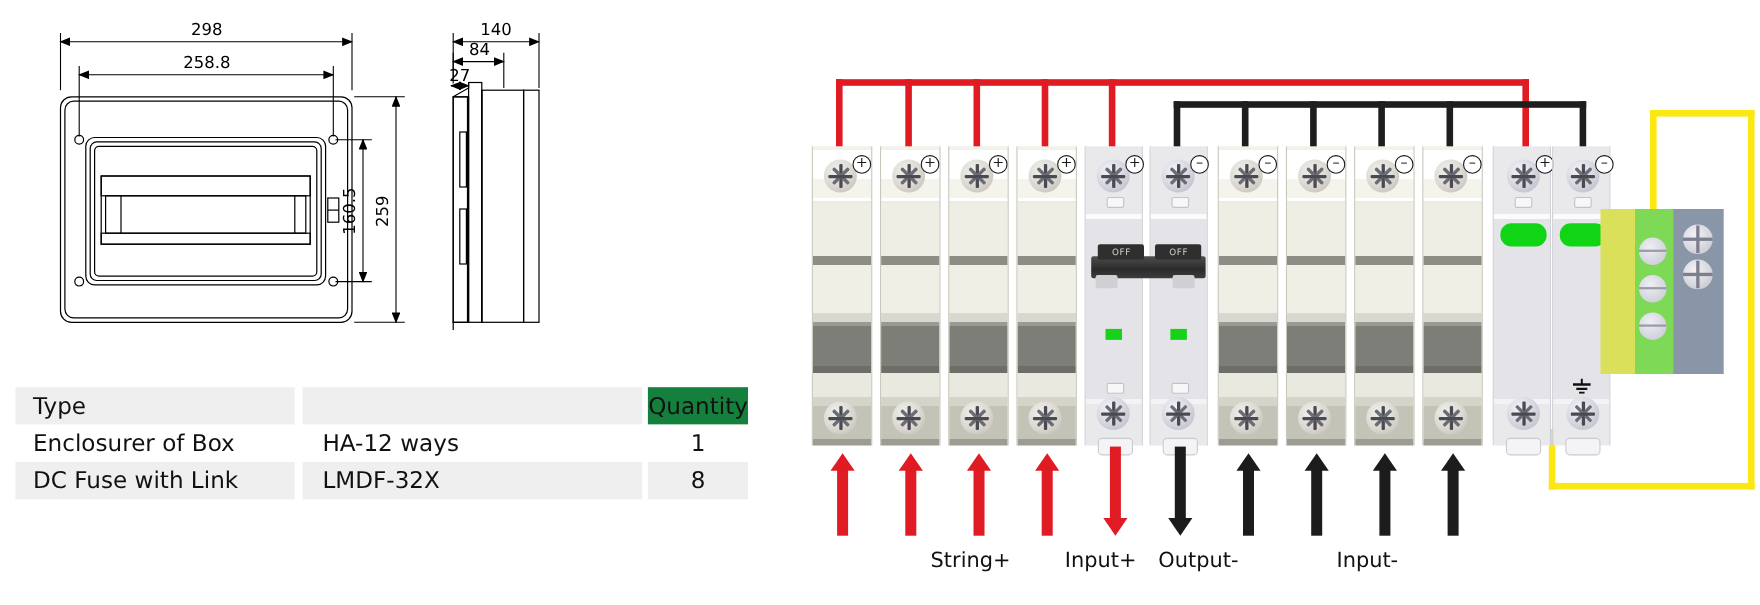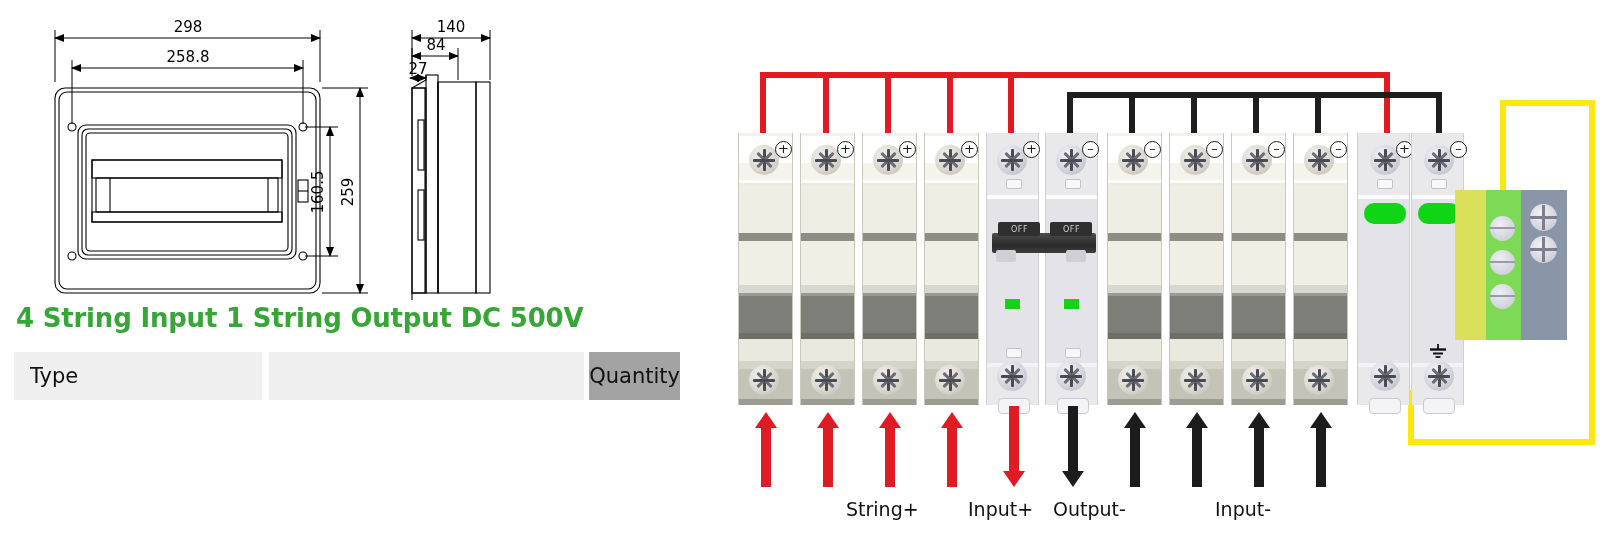--- a/index.html
+++ b/index.html
@@ -34,30 +34,30 @@
   #spec-table {
     position: absolute;
     left: 14px; top: 352px;
     width: 666px;
     border-collapse: collapse;
     font-size: 21px;
     color: #111111;
   }
   #spec-table td {
     padding: 0;
-    height: 48px;
+    height: 34px;
     vertical-align: middle;
     white-space: nowrap;
     margin-left: 16px;
   }
   #spec-table tr.row-shade td { background: #efefef; }
   #spec-table tr.row-plain td { background: #ffffff; }
   #spec-table tr.head-row td.c-type  { background: #efefef; }
   #spec-table tr.head-row td.c-model { background: #efefef; }
-  #spec-table tr.head-row td.c-qty   { background: #a3a3a3; }
+  #spec-table tr.head-row td.c-qty   { background: #15803d; }
   td.c-type  { width: 248px; padding-left: 16px !important; }
   td.c-sep   { width: 8px; background: #ffffff !important; }
   td.c-model { width: 322px; padding-left: 18px !important; }
   td.c-sep2  { width: 6px; background: #ffffff !important; }
   td.c-qty   { width: 82px; text-align: center; }
 
   
   #assembly {
     position: absolute;
     left: 720px; top: 0;
@@ -316,30 +316,43 @@
       <text x="188" y="32">298</text>
       <text x="188" y="62">258.8</text>
       <text x="323" y="192" transform="rotate(-90 323 192)">160.5</text>
       <text x="353" y="192" transform="rotate(-90 353 192)">259</text>
       <text x="451" y="32">140</text>
       <text x="436" y="50">84</text>
       <text x="418" y="74">27</text>
     </g>
   </svg>
 
-  <div id="spec-heading">4 String Input 1 String Output DC 500V</div>
 
   <table id="spec-table">
     <tbody>
       <tr class="head-row">
         <td class="c-type">Type</td>
         <td class="c-sep"></td>
         <td class="c-model"></td>
         <td class="c-sep2"></td>
         <td class="c-qty">Quantity</td>
+      </tr>
+      <tr class="row-plain">
+        <td class="c-type">Enclosurer of Box</td>
+        <td class="c-sep"></td>
+        <td class="c-model">HA-12 ways</td>
+        <td class="c-sep2"></td>
+        <td class="c-qty">1</td>
+      </tr>
+      <tr class="row-shade">
+        <td class="c-type">DC Fuse with Link</td>
+        <td class="c-sep"></td>
+        <td class="c-model">LMDF-32X</td>
+        <td class="c-sep2"></td>
+        <td class="c-qty">8</td>
       </tr>
     </tbody>
   </table>
 </div>
 
 <div id="assembly">
 
   <div class="wire wire-red" style="left:40px; top:72px; width:630px; height:6px;"></div>
 
   <div class="wire wire-red" style="left:40px; top:72px; width:6px; height:62px;"></div>

